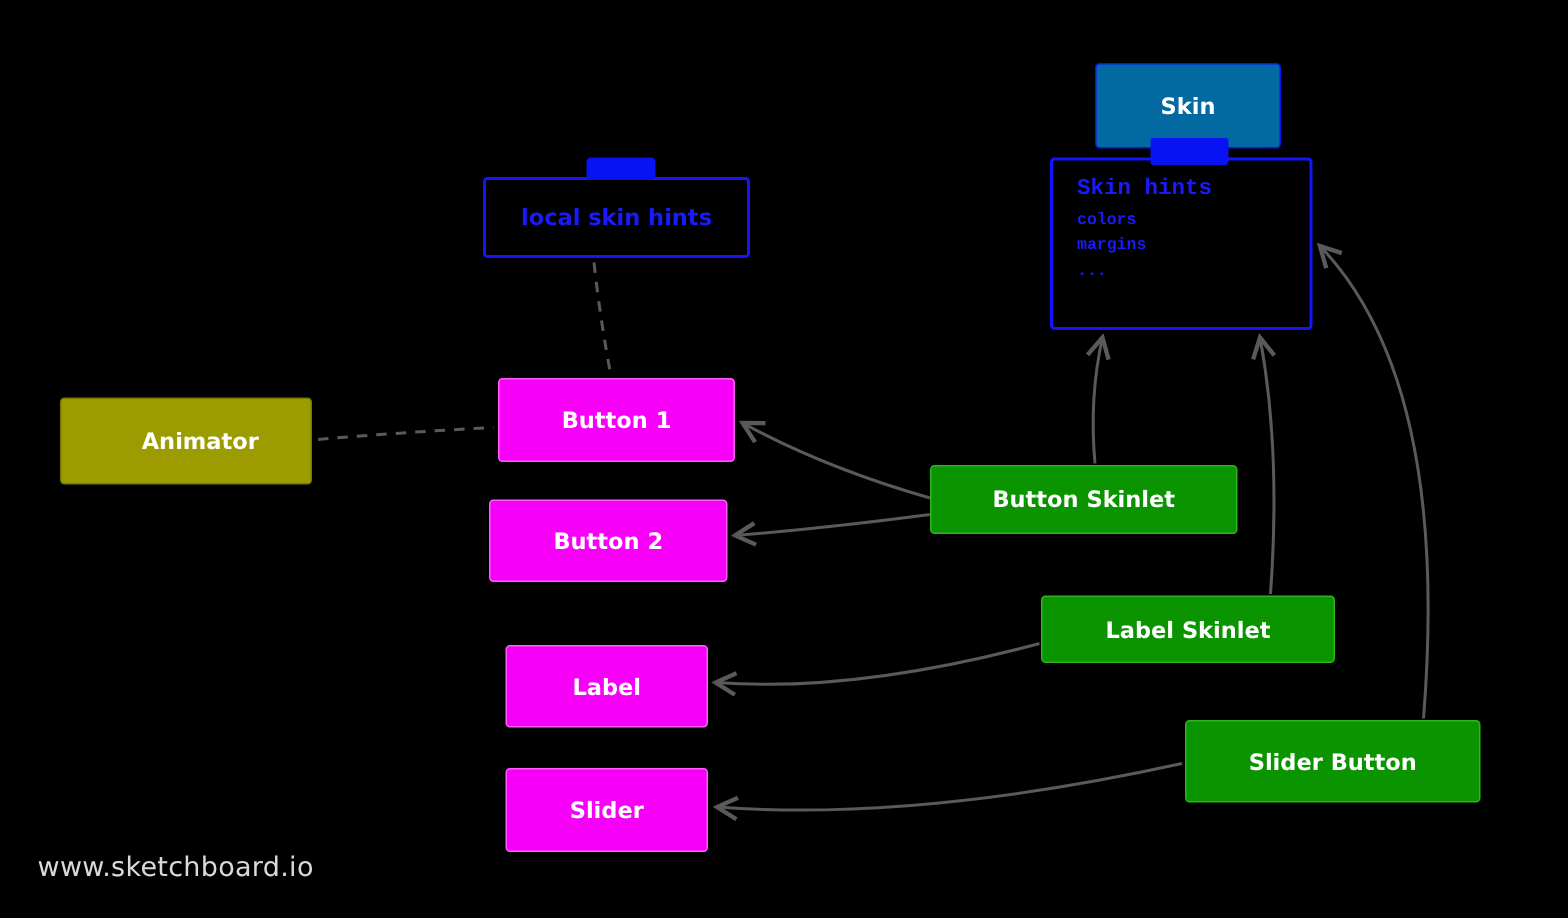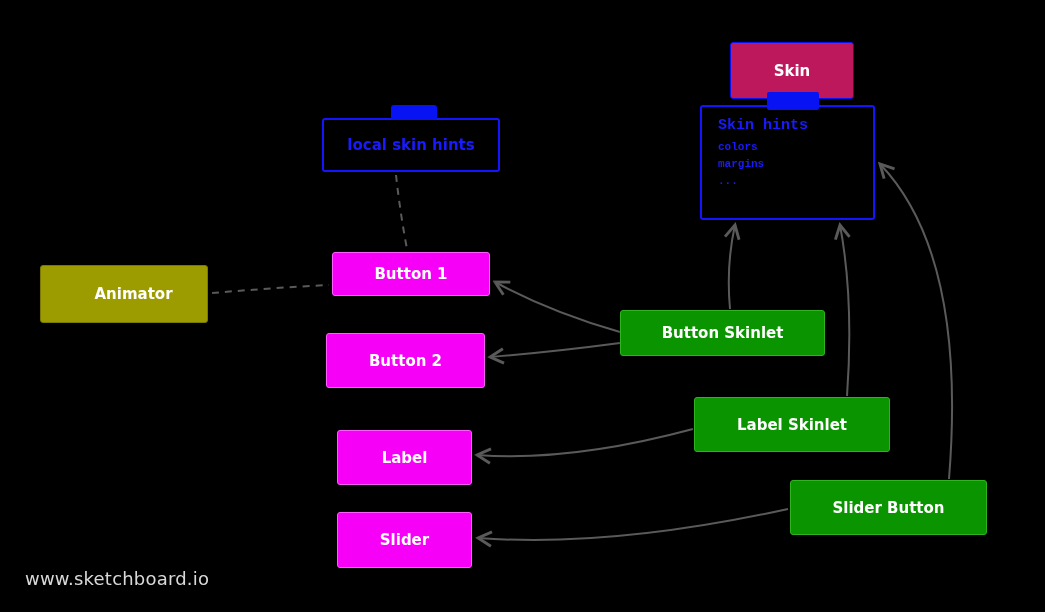--- a/index.html
+++ b/index.html
@@ -12,44 +12,44 @@
   .node {
     position:absolute; z-index:2; box-sizing:border-box;
     display:flex; align-items:center; justify-content:center;
     border-radius:3px; font-weight:bold; font-size:15px;
     box-shadow:2px 3px 5px rgba(0,0,0,0.55);
     cursor:default;
   }
   .magenta { background:#f700f7; border:1px solid #ff5eff; color:#ffffff; }
   .green   { background:#0a9400; border:1px solid #2fb320; color:#ffffff; }
   .olive   { background:#9c9c00; border:1px solid #7a7a00; color:#ffffff; }
-  .bluefill{ background:#be185d; border:1px solid #0713f2; color:#ffffff; }
+  .bluefill{ background:#0369a1; border:1px solid #0713f2; color:#ffffff; }
   .blueoutline {
     background:#000000; border:2px solid #1414ff; color:#1a1aff;
     box-shadow:none;
   }
 
   
   #node-skin        { left:730px; top:42px;  width:124px; height:57px; }
   #skin-connector   { position:absolute; z-index:3; left:767px; top:92px; width:52px; height:18px;
                       background:#0713f2; border-radius:2px; }
   #node-skin-hints  { left:700px; top:105px; width:175px; height:115px;
                       display:block; padding:10px 0 0 16px;font-family:Liberation Mono, monospace; }
   #node-skin-hints .sh-title { display:block; font-size:15px; font-weight:bold; margin-bottom:7px; }
   #node-skin-hints .sh-item  { display:block; font-size:11px; font-weight:bold; margin-bottom:5px; }
   #node-local-skin-hints { left:322px; top:118px; width:178px; height:54px;text-align:right; }
   #local-tab        { position:absolute; z-index:3; left:391px; top:105px; width:46px; height:15px;
                       background:#0713f2; border-radius:3px; }
   #node-animator    { left:40px;  top:265px; width:168px; height:58px;padding-left:19px; }
-  #node-button1     { left:332px; top:252px; width:158px; height:44px; }
+  #node-button1     { left:332px; top:252px; width:158px; height:56px; }
   #node-button2     { left:326px; top:333px; width:159px; height:55px; }
   #node-label       { left:337px; top:430px; width:135px; height:55px;justify-content:center; }
   #node-slider      { left:337px; top:512px; width:135px; height:56px; }
   #node-button-skinlet { left:620px; top:310px; width:205px; height:46px; }
-  #node-label-skinlet  { left:694px; top:397px; width:196px; height:55px; }
+  #node-label-skinlet  { left:694px; top:397px; width:196px; height:45px; }
   #node-slider-skinlet { left:790px; top:480px; width:197px; height:55px; }
 
   #watermark {
     position:absolute; left:25px; top:568px; z-index:2;
     color:#d9d9d9; font-size:18px; font-weight:normal; letter-spacing:0.2px;
   }
   .wire { fill:none; stroke:#5a5a5a; stroke-width:2; }
   .dashed { stroke-dasharray:7 6; }
 </style>
 </head>

